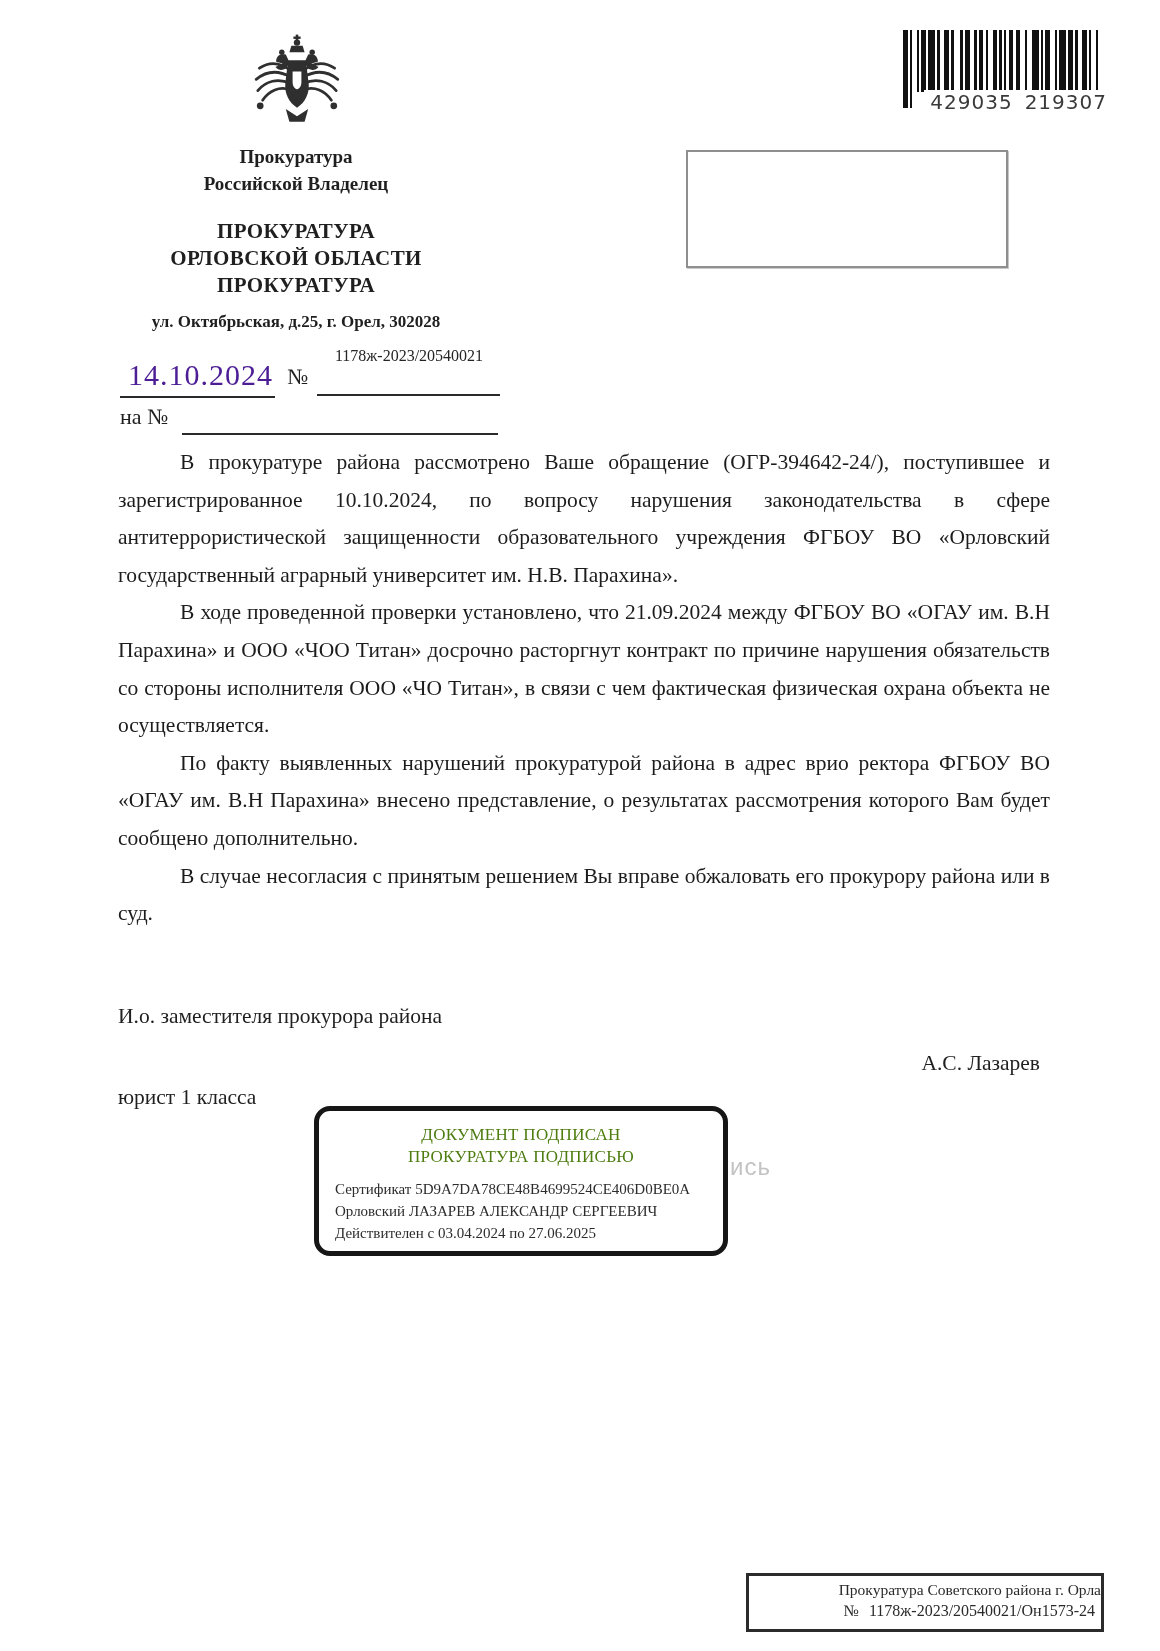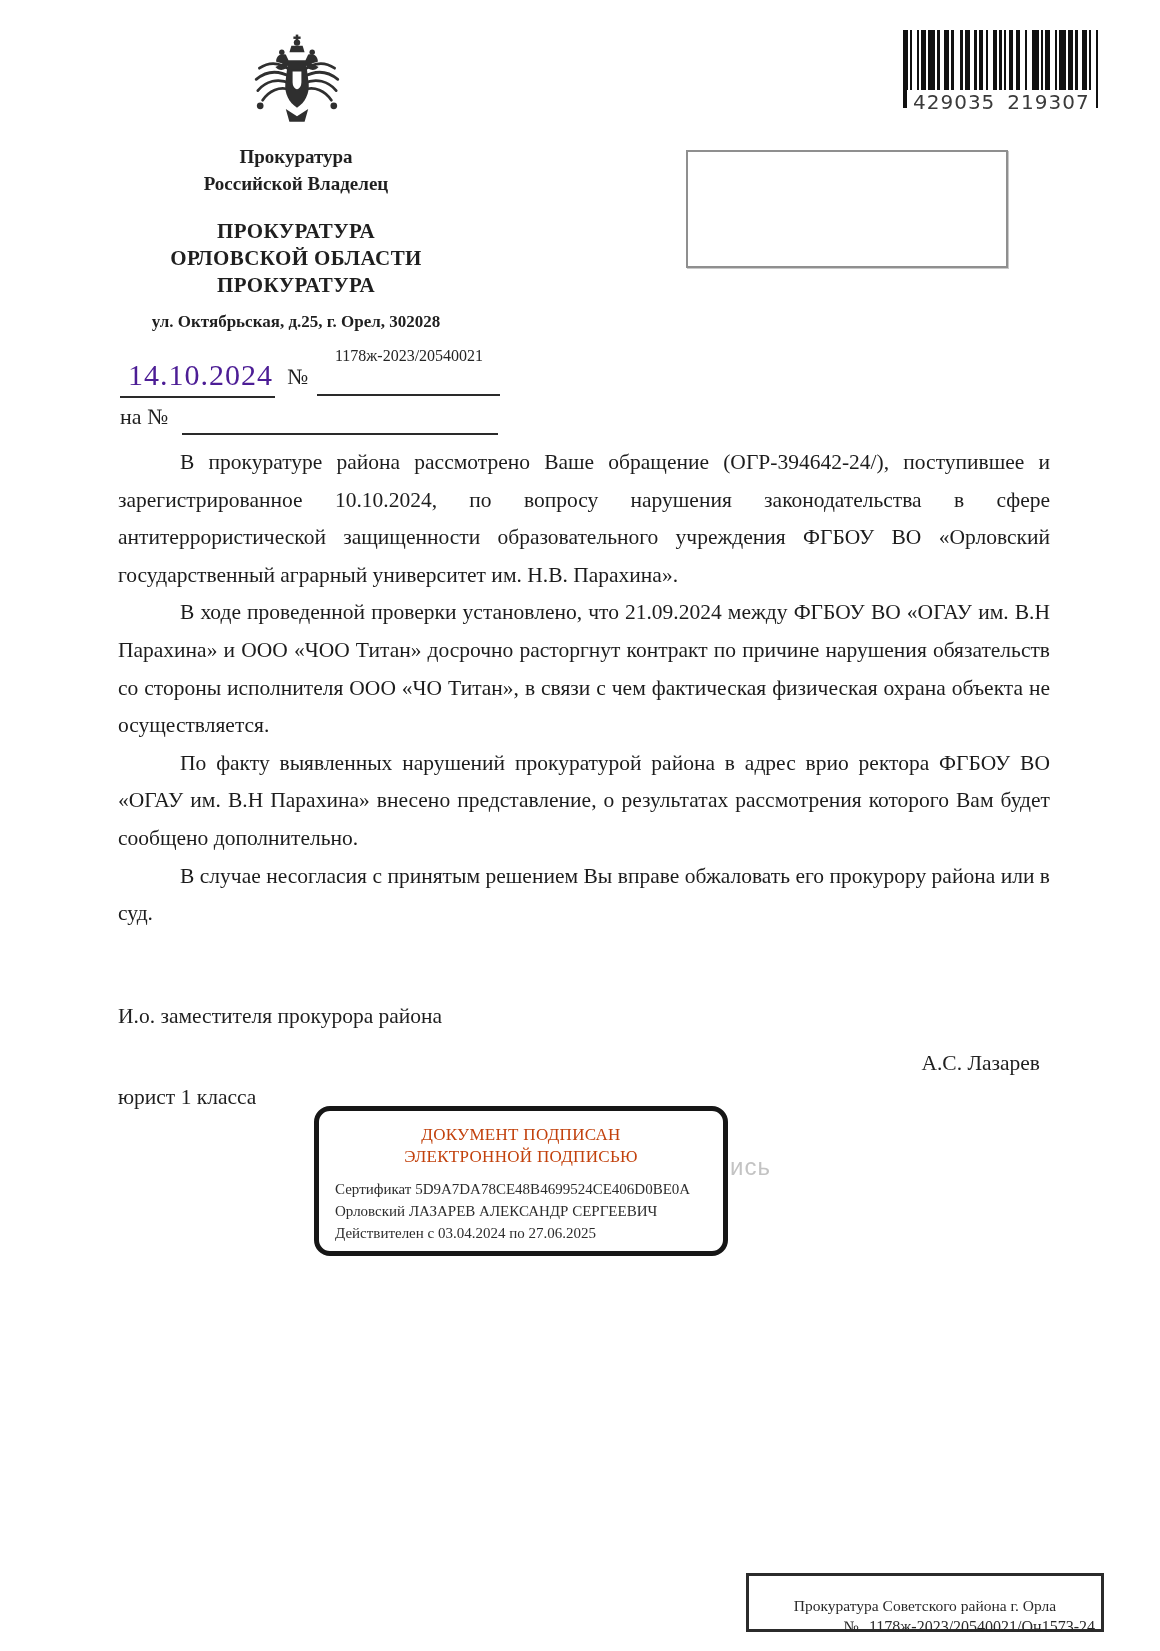--- a/index.html
+++ b/index.html
@@ -8,21 +8,21 @@
     background:#ffffff;overflow:hidden;
     font-family:"Liberation Serif",serif;color:#1f1f1f;
   }
   
   .barcode{position:absolute;left:903px;top:30px;width:210px;height:86px;}
   .barcode-bars{display:flex;align-items:flex-start;height:80px;}
   .bc-bar{display:inline-block;height:62px;background:#111;}
   .bc-space{display:inline-block;height:62px;background:transparent;}
   .bc-bar.bc-guard{height:78px;}
   .barcode-numbers{
-    position:absolute;left:4px;top:60px;right:0;display:flex;justify-content:flex-start;
+    position:absolute;left:4px;top:60px;right:0;display:flex;justify-content:flex-end;
     font-family:"DejaVu Sans",sans-serif;font-size:20px;color:#3a3a3a;letter-spacing:1px;
   }
   .barcode-numbers span{background:#fff;padding:0 6px;}
   
   .emblem{position:absolute;left:249px;top:33px;width:96px;height:104px;}
   
   .letterhead{position:absolute;left:110px;top:143px;width:372px;text-align:center;font-weight:bold;}
   .lh-parent{font-size:19px;line-height:27px;}
   .lh-org{margin-top:21px;font-size:21px;line-height:27px;letter-spacing:.4px;}
   .lh-address{margin-top:13px;font-size:17px;}
@@ -48,33 +48,33 @@
   .body-text p{margin:0;text-indent:62px;}
   
   .sig-position{position:absolute;left:118px;top:1004px;font-size:21.5px;}
   .sig-rank{position:absolute;left:118px;top:1085px;font-size:21.5px;}
   .sig-name{position:absolute;right:120px;top:1051px;font-size:21.5px;}
   
   .stamp{
     position:absolute;left:314px;top:1106px;width:404px;height:140px;
     background:#fff;border:5px solid #161616;border-radius:16px;z-index:2;
   }
-  .stamp-title{margin-top:13px;text-align:center;font-size:17px;line-height:22px;color:#c2410c;letter-spacing:.3px;}
+  .stamp-title{margin-top:13px;text-align:center;font-size:17px;line-height:22px;color:#4d7c0f;letter-spacing:.3px;}
   .stamp-details{margin:10px 0 0 16px;font-size:15px;line-height:22px;color:#2c2c2c;}
   .stamp-details .bold{font-weight:normal;}
   .watermark{
     position:absolute;left:730px;top:1153px;z-index:1;
     font-family:"Liberation Sans",sans-serif;font-size:24px;color:#c3c3c3;letter-spacing:1px;
   }
   
   .footer-box{
     position:absolute;left:746px;top:1573px;width:352px;height:53px;
     border:3px solid #2b2b2b;background:#fff;font-size:15.5px;color:#2a2a2a;
   }
-  .footer-org{margin-top:21px;text-align:center;}
+  .footer-org{margin-top:5px;text-align:right;}
   .footer-ref{margin-top:3px;text-align:right;padding-right:6px;font-size:16px;}
   .footer-ref .nsign{margin-right:10px;}
 </style>
 </head>
 <body>
 
 <div class="page">
 
   <div class="barcode">
     <div class="barcode-bars">
@@ -205,21 +205,21 @@
 
   <div class="sig-position">И.о. заместителя прокурора района</div>
   <div class="sig-rank">юрист 1 класса</div>
   <div class="sig-name">А.С. Лазарев</div>
 
   <div class="watermark">ись</div>
 
   <div class="stamp">
     <div class="stamp-title">
       <div>ДОКУМЕНТ ПОДПИСАН</div>
-      <div>ЭЛЕКТРОННОЙ ПОДПИСЬЮ</div>
+      <div>ПРОКУРАТУРА ПОДПИСЬЮ</div>
     </div>
     <div class="stamp-details">
       <div>
         <span>Сертификат</span>
         <span>5D9A7DA78CE48B4699524CE406D0BE0A</span>
       </div>
       <div>
         <span>Орловский</span>
         <span class="bold">ЛАЗАРЕВ АЛЕКСАНДР СЕРГЕЕВИЧ</span>
       </div>

